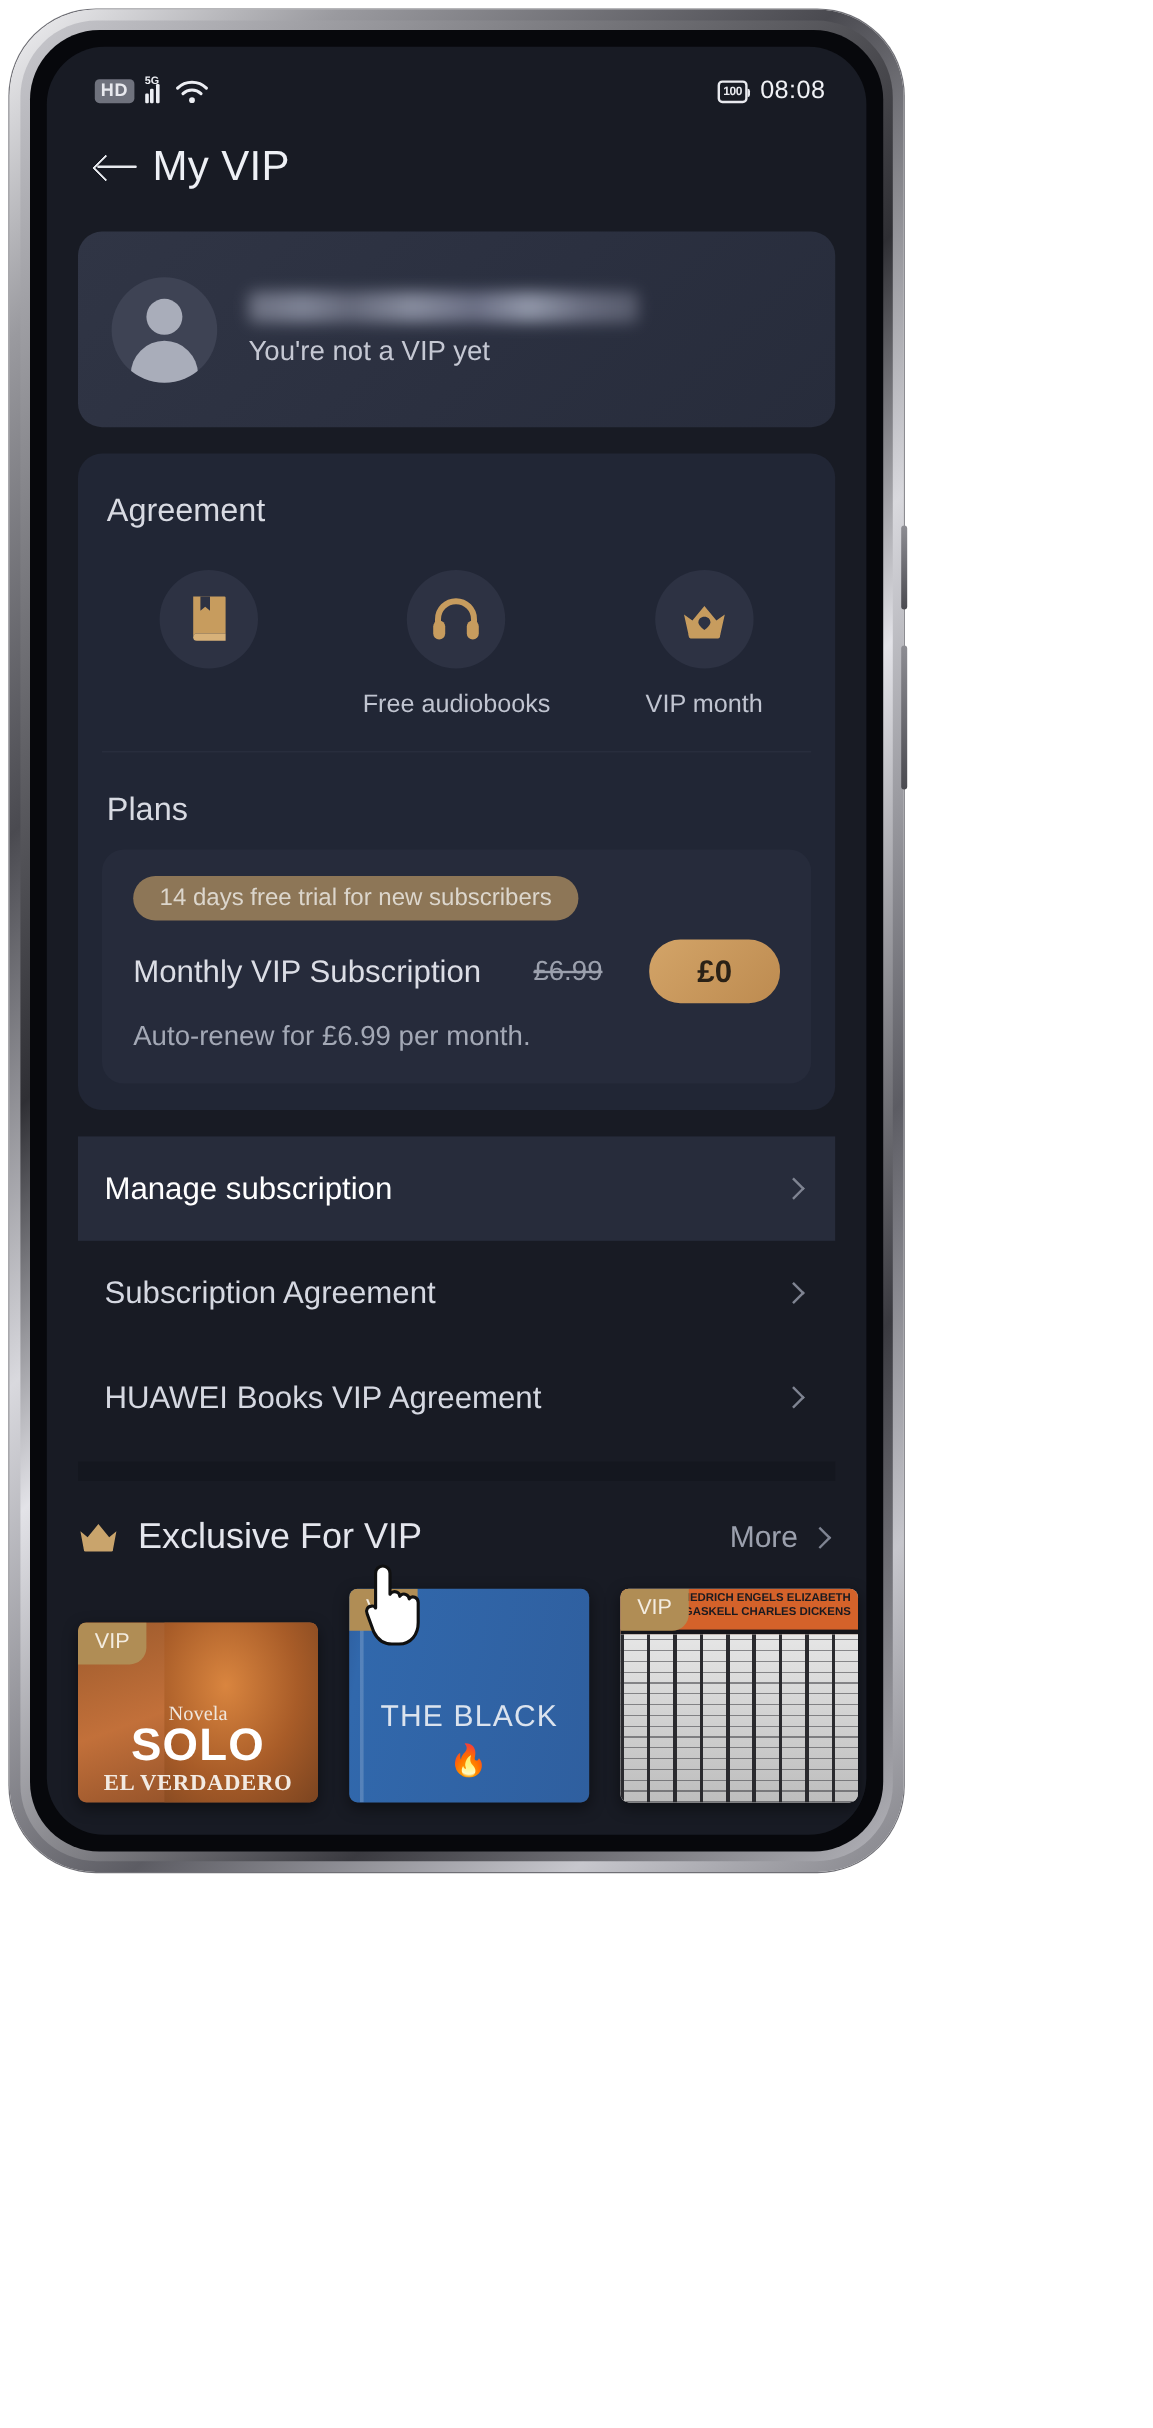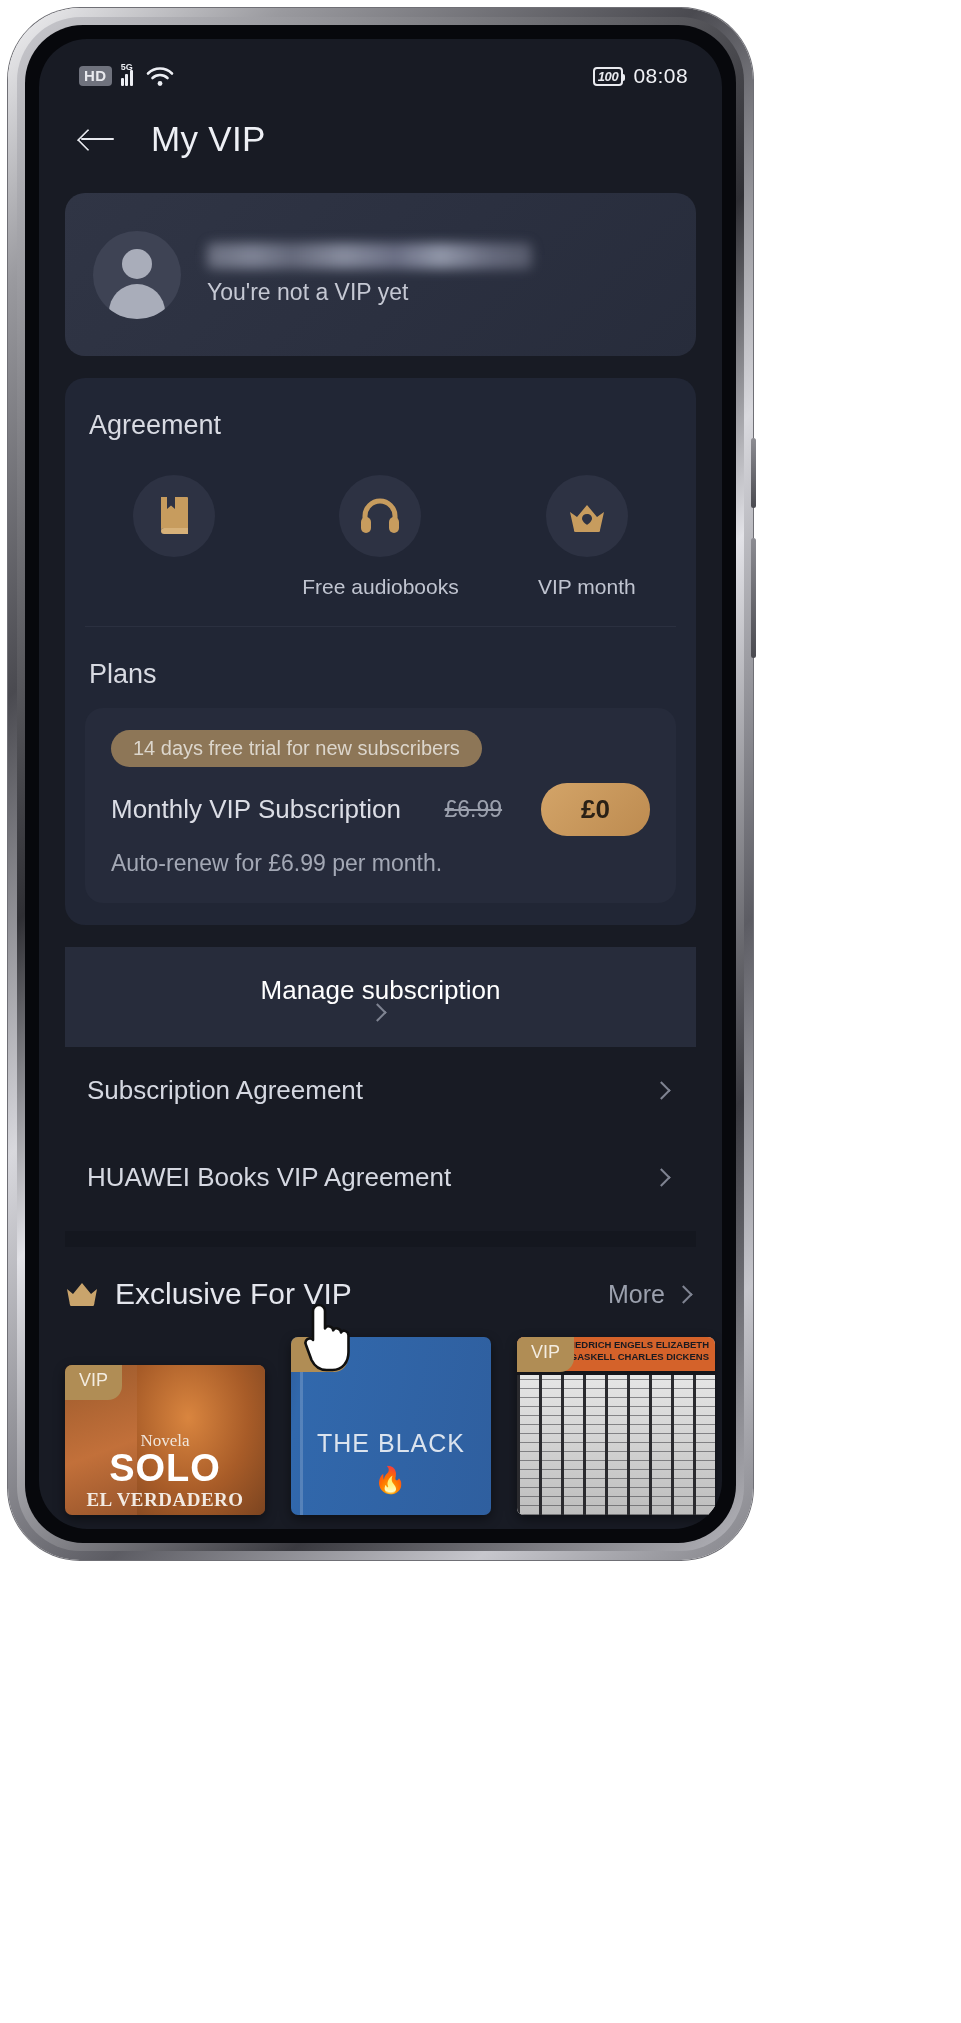--- a/index.html
+++ b/index.html
@@ -56,25 +56,25 @@
   .sig-5g{ position:absolute; top:-4px; left:0; font-size:9px; color:#eceef3; font-weight:700; }
   .sb-right{ display:flex; align-items:center; gap:10px; }
   .batt{
     display:flex; align-items:center; border:2px solid #e9eaef; border-radius:4px;
     padding:1px 3px; position:relative; height:19px;
   }
   .batt::after{
     content:""; position:absolute; right:-4px; top:5px; width:2.5px; height:7px;
     background:#e9eaef; border-radius:0 2px 2px 0;
   }
-  .batt span{ font-size:13px; font-weight:700; color:#e9eaef; letter-spacing:-.3px;font-style:italic; }
+  .batt span{ font-size:10px; font-weight:700; color:#e9eaef; letter-spacing:-.3px; }
   .clock{ font-size:21px; color:#f0f1f5; font-weight:500; letter-spacing:.4px; }
 
   
-  .navbar{ display:flex; align-items:center; gap:32px; padding:22px 40px 10px; }
+  .navbar{ display:flex; align-items:center; gap:8px; padding:22px 40px 10px; }
   .back-arrow{ width:40px; height:34px; position:relative; cursor:pointer; }
   .back-arrow::before{
     content:""; position:absolute; left:2px; top:16px; width:33px; height:2.4px;
     background:#e7e9ee; border-radius:2px;
   }
   .back-arrow::after{
     content:""; position:absolute; left:1px; top:10px; width:14px; height:14px;
     border-left:2.4px solid #e7e9ee; border-bottom:2.4px solid #e7e9ee;
     transform:rotate(45deg); border-radius:1px;
   }
@@ -144,21 +144,21 @@
     border:none; cursor:pointer;
   }
   .plan-note{ font-size:23px; color:#a3a8b5; margin-top:14px; }
 
   
   .menu{ margin-top:22px; }
   .menu-row{
     display:flex; align-items:center; justify-content:space-between;
     padding:28px 22px; font-size:26px; color:#d5d8e1; cursor:pointer;
   }
-  .menu-row.hovered{ background:#272c3b; color:#ffffff;flex-direction:column; }
+  .menu-row.hovered{ background:#272c3b; color:#ffffff; }
   .chev{ width:13px; height:13px; border-right:2.4px solid #7f8492;
          border-top:2.4px solid #7f8492; transform:rotate(45deg); margin-right:6px; }
 
   .gap-band{ height:16px; background:#14171f; margin-top:10px; }
 
   
   .excl-head{ display:flex; align-items:center; padding:30px 26px 0; gap:16px; }
   .crown{ width:34px; height:26px; flex:none; }
   .excl-title{ font-size:30px; color:#e4e6ed; flex:1; }
   .excl-more{ font-size:25px; color:#9ba0ad; display:flex; align-items:center; gap:12px; }

